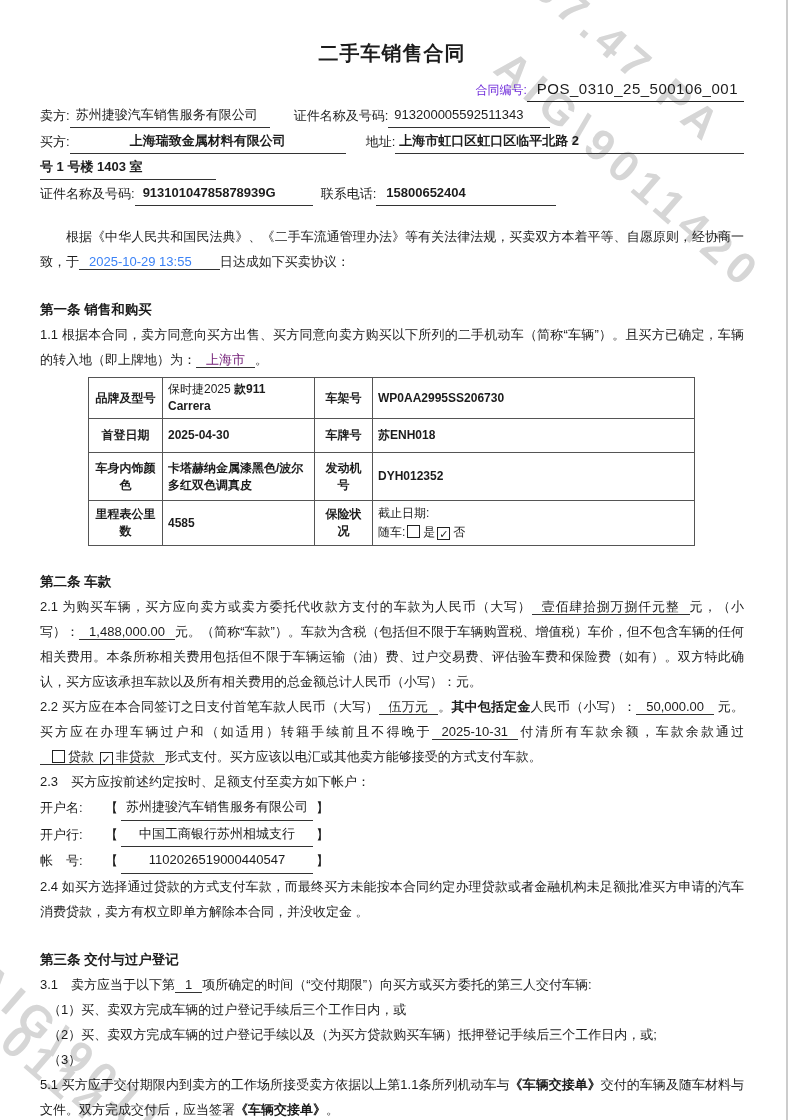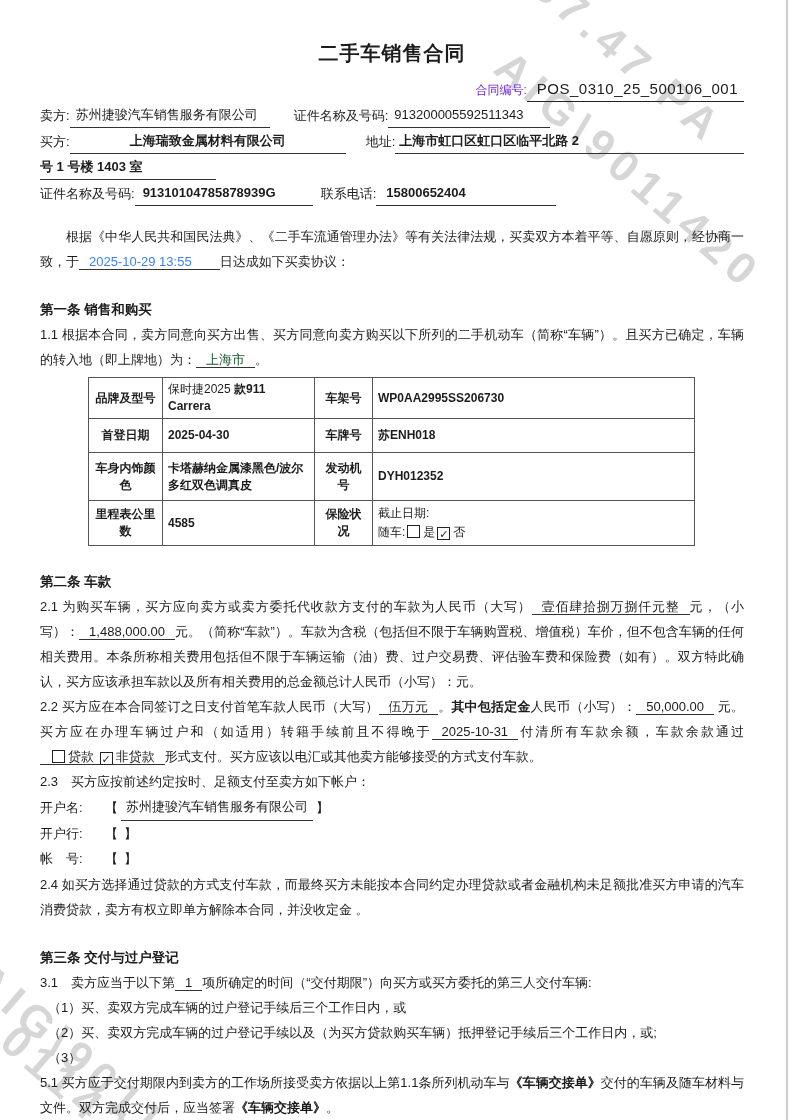--- a/index.html
+++ b/index.html
@@ -37,21 +37,21 @@
   .v-buyercert  { width:178px; font-weight:700; padding-left:8px; }
   .v-phone      { width:180px; font-weight:700; padding-left:10px; }
   .sp24 { width:24px; flex-shrink:0; } .sp20 { width:20px; flex-shrink:0; } .sp8 { width:8px; flex-shrink:0; }
 
   .preamble { margin-top:18px; text-indent:2em; text-align:justify; }
   .typed { color:#3b82f6; border-bottom:1px solid #333; padding:0 28px 0 10px; }
 
   .sec-heading { font-weight:700; margin-top:23px; font-size:13.5px; }
   .para { text-align:justify; }
   .uv { border-bottom:1px solid #333; padding:0 10px; white-space:nowrap; }
-  .place { color:#14532d; }
+  .place { color:#701a75; }
 
   table.veh { border-collapse:collapse; margin:5px 0 0 48px; width:606px; table-layout:fixed;
               font-size:12px; line-height:17px; }
   table.veh td { border:1px solid #555; padding:3px 5px; vertical-align:middle; }
   td.lab { text-align:center; font-weight:700; padding:3px 1px; }
   td.val { font-weight:700; padding-left:8px; }
   .reg { font-weight:400; }
   tr.r1 td { height:28px; } tr.r2 td { height:34px; } tr.r3 td { height:48px; } tr.r4 td { height:44px; }
   .ins-cell { line-height:19px; font-weight:400; }
 
@@ -168,25 +168,27 @@
 
     <div class="bank-row">
       <span class="bank-label">开户名:</span>
       <span class="bracket">【</span>
       <span class="bank-value">苏州捷骏汽车销售服务有限公司</span>
       <span class="bracket">】</span>
     </div>
     <div class="bank-row">
       <span class="bank-label">开户行:</span>
       <span class="bracket">【</span>
+      <span class="bank-value">中国工商银行苏州相城支行</span>
       <span class="bracket">】</span>
     </div>
     <div class="bank-row">
       <span class="bank-label">帐　号:</span>
       <span class="bracket">【</span>
+      <span class="bank-value">1102026519000440547</span>
       <span class="bracket">】</span>
     </div>
 
     <p class="para">2.4 如买方选择通过贷款的方式支付车款，而最终买方未能按本合同约定办理贷款或者金融机构未足额批准买方申请的汽车消费贷款，卖方有权立即单方解除本合同，并没收定金 。</p>
 
     <h2 class="sec-heading">第三条 交付与过户登记</h2>
 
     <p class="para"><span>3.1　卖方应当于以下第</span><span class="uv">1</span><span>项所确定的时间（“交付期限”）向买方或买方委托的第三人交付车辆:</span></p>
 
     <p class="para list-item">（1）买、卖双方完成车辆的过户登记手续后三个工作日内，或</p>

